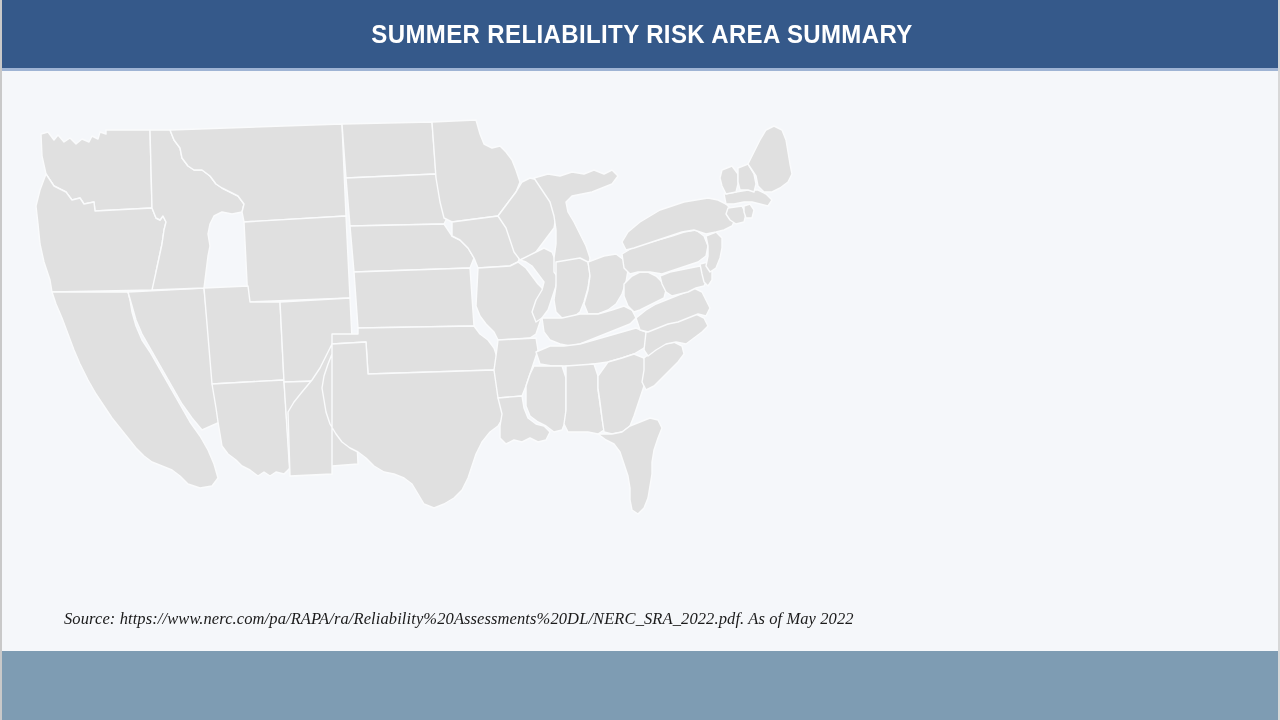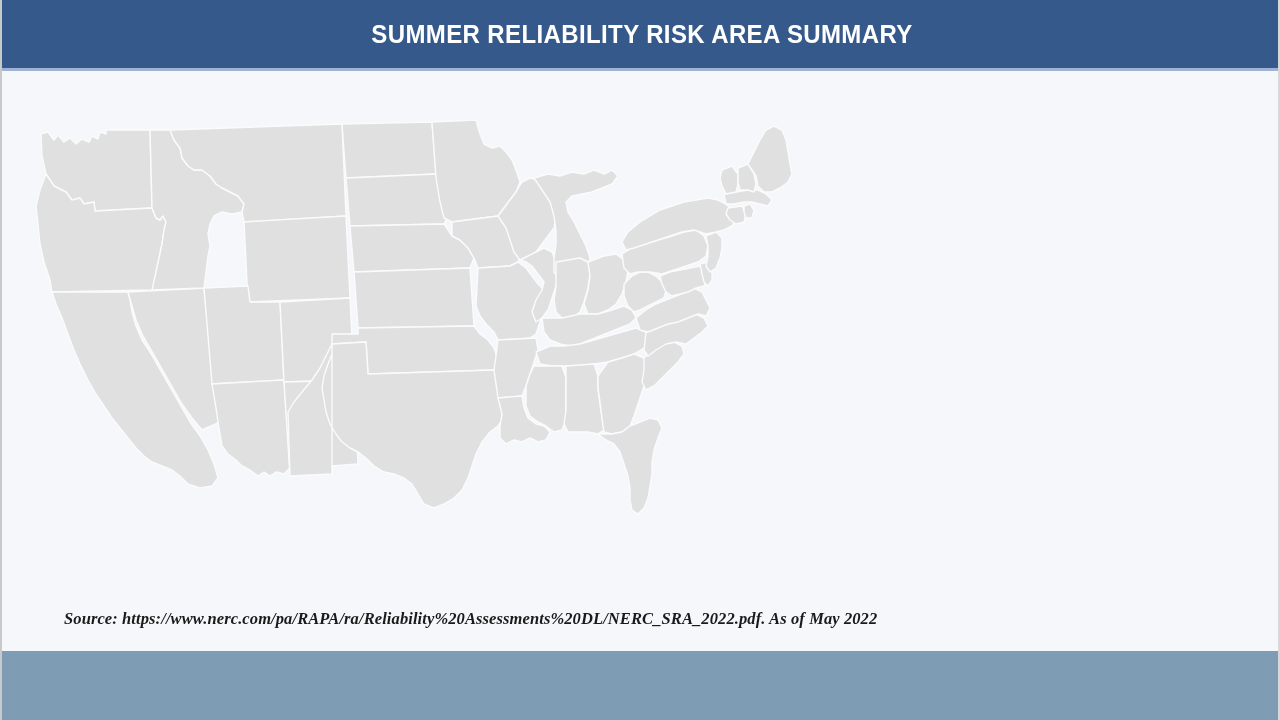--- a/index.html
+++ b/index.html
@@ -78,21 +78,20 @@
   .source-note {
     position: absolute;
     left: 62px;
     top: 609px;
     font-family: "Liberation Serif", "DejaVu Serif", serif;
     font-style: italic;
     font-size: 16.5px;
     color: #1a1a1a;
     white-space: nowrap;
     letter-spacing: 0.1px;
-    font-weight: bold;
   }
 
   
   .footer-bar {
     position: absolute;
     left: 0;
     top: 651px;
     width: 1280px;
     height: 69px;
     background: #7E9CB3;

